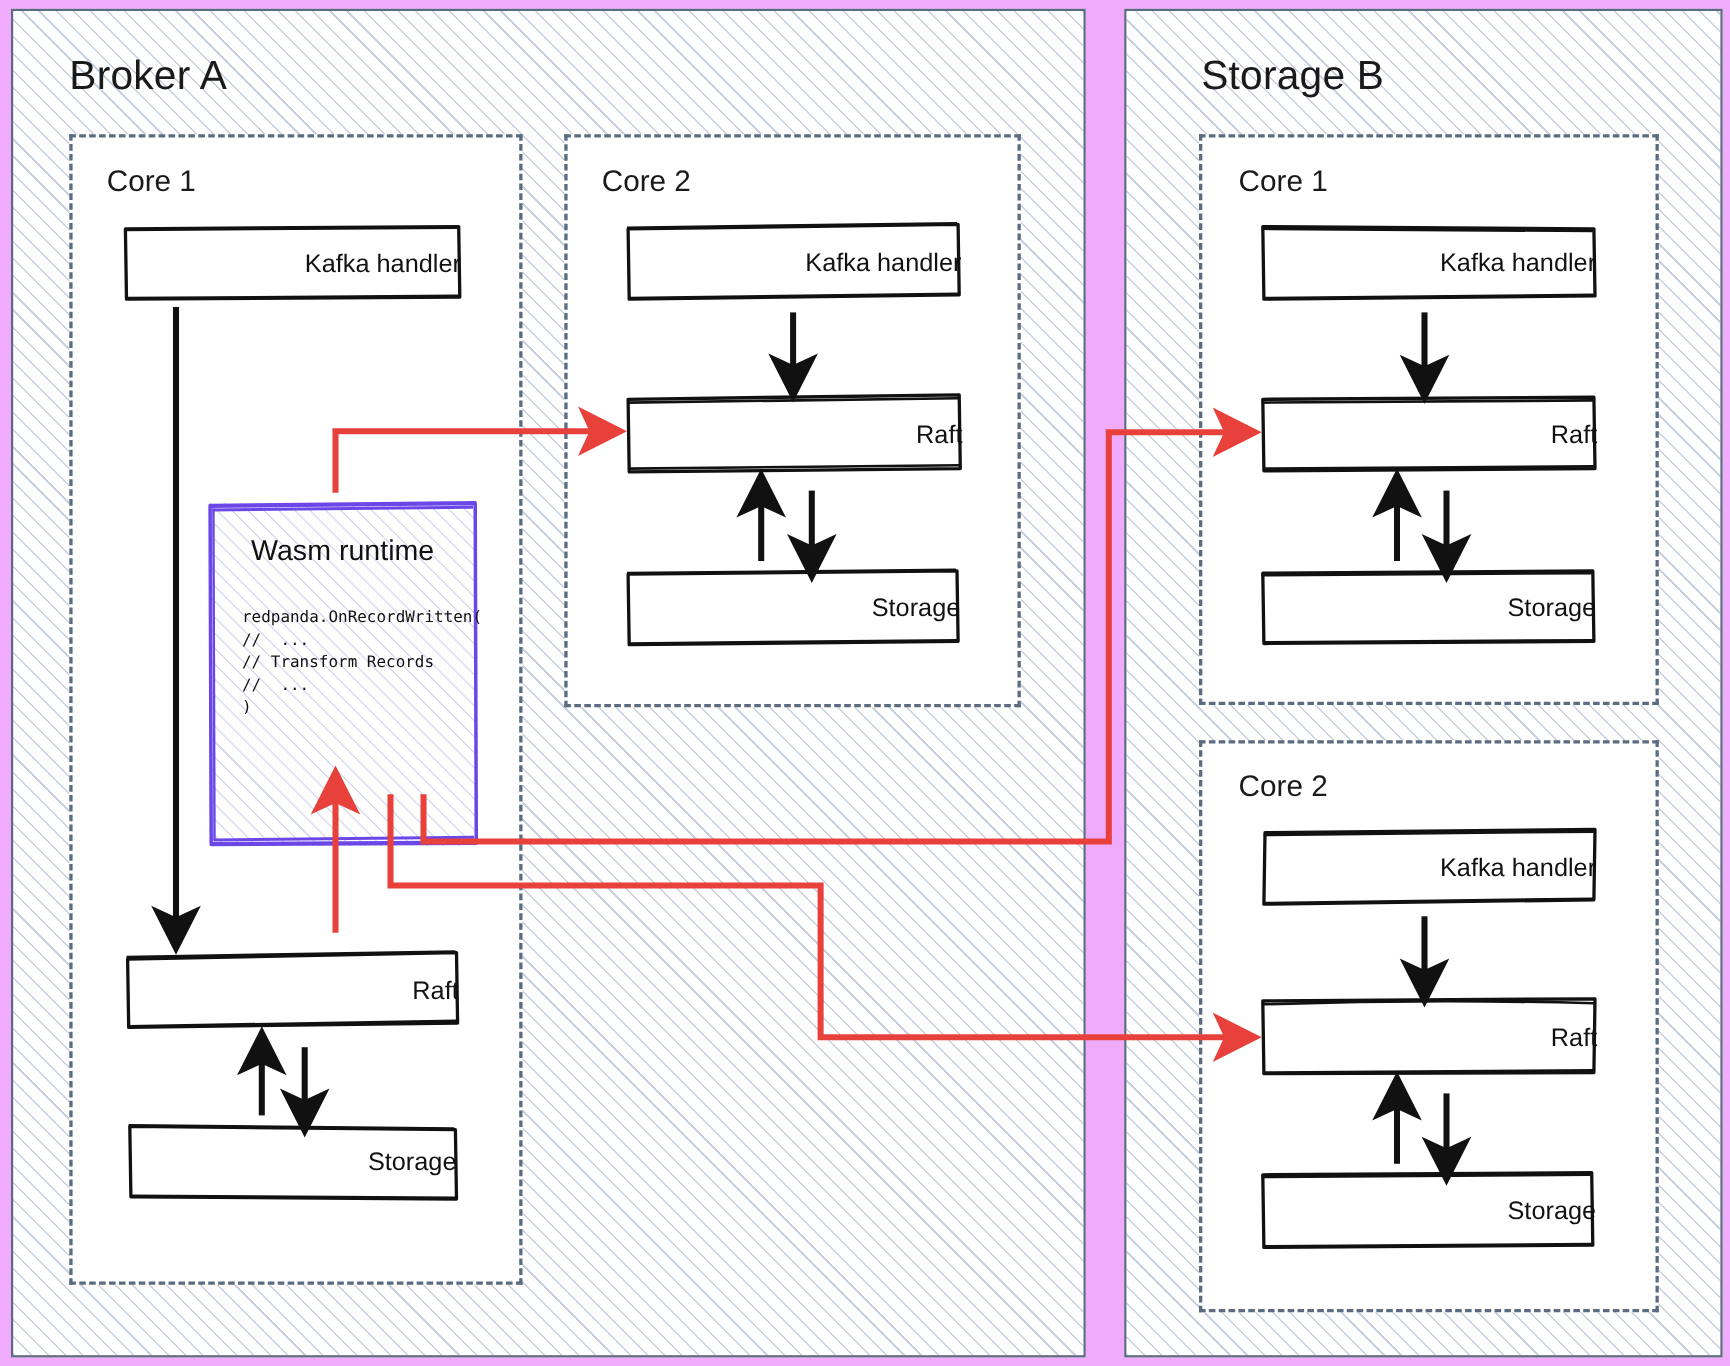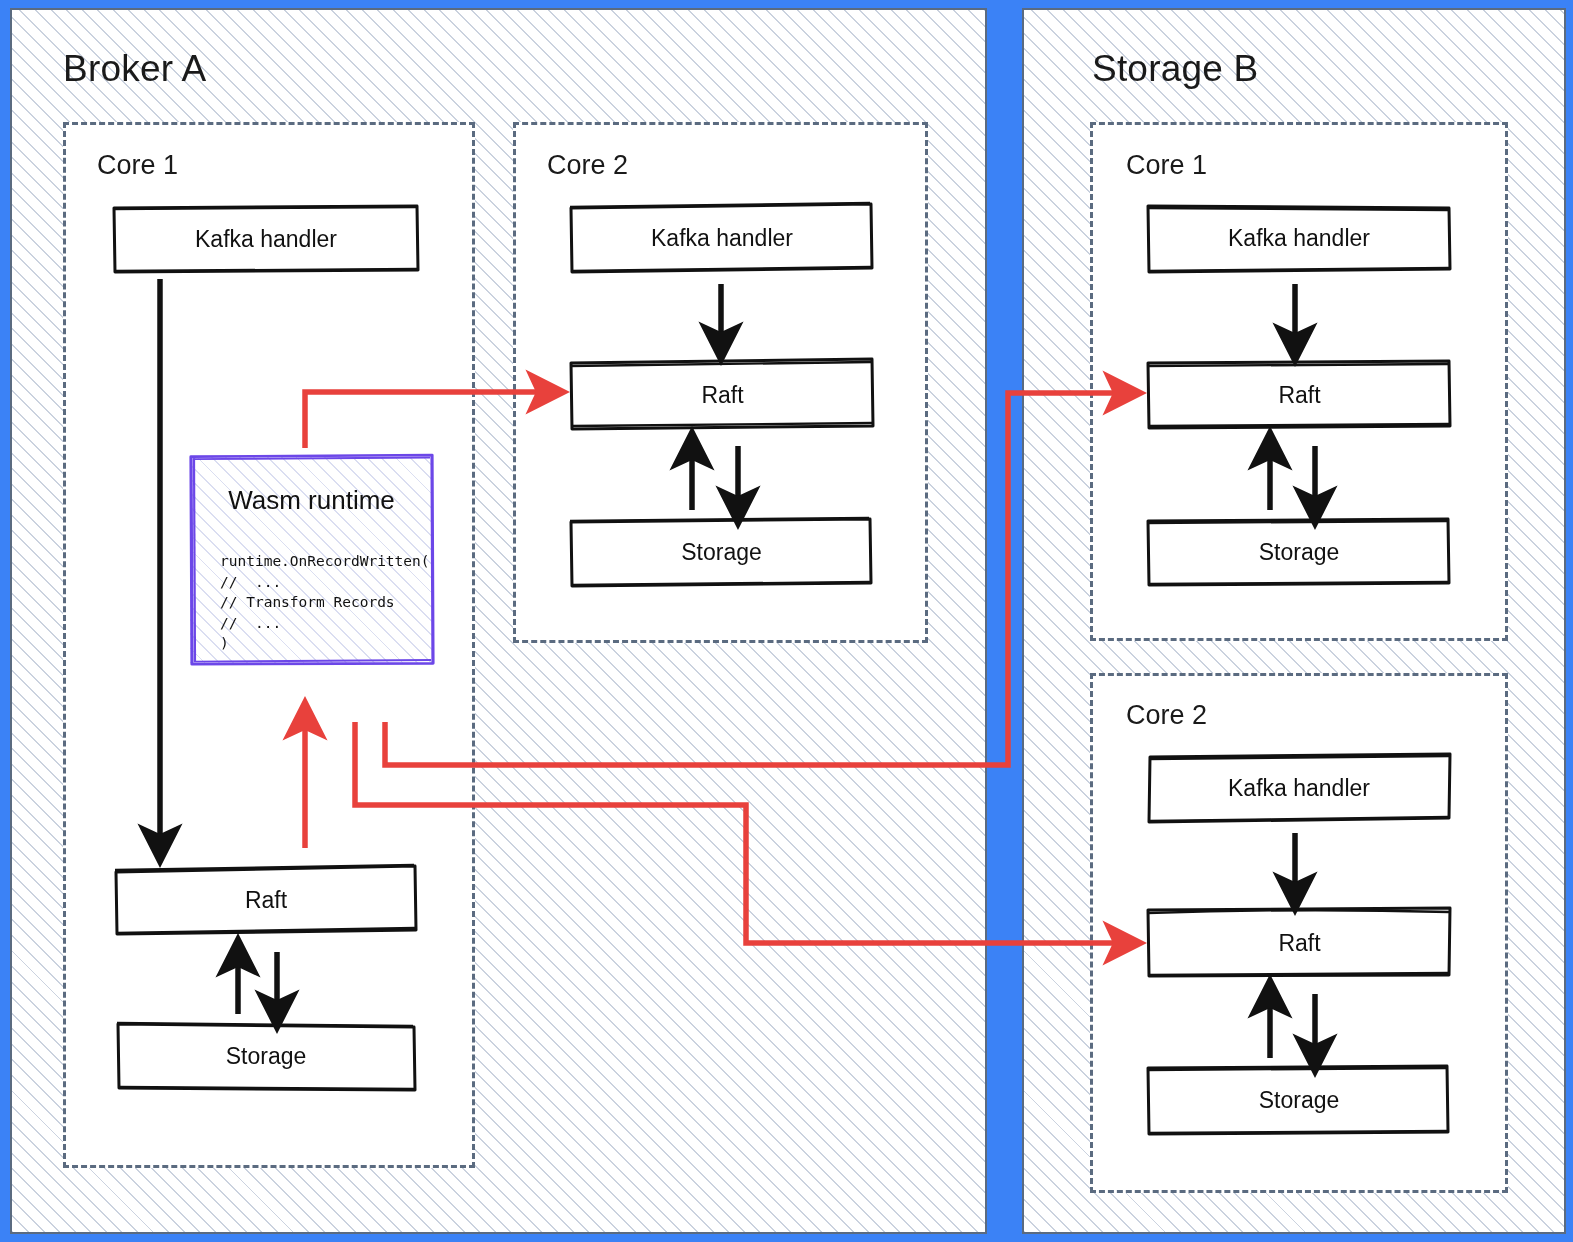--- a/index.html
+++ b/index.html
@@ -1,17 +1,17 @@
 <!DOCTYPE html>
 <html><head>
 <meta charset="utf-8">
 <style>
   html,body{margin:0;padding:0;background:#ffffff;}
   body{font-family:"Liberation Sans",sans-serif;}
-  #stage{position:relative;width:1573px;height:1242px;background:#3b82f6;overflow:hidden;}
+  #stage{position:relative;width:1573px;height:1242px;background:#f0abfc;overflow:hidden;}
 
   
   .broker{
     position:absolute;
     border:2px solid #5b6b80;
     background-color:#ffffff;
     background-image:repeating-linear-gradient(45deg,
         rgba(150,165,190,0.50) 0px,
         rgba(150,165,190,0.50) 1.4px,
         rgba(255,255,255,0) 1.4px,
@@ -37,21 +37,21 @@
     color:#1a1a1a;
     white-space:nowrap;
   }
 
   
   .hbox{
     position:absolute;
     background:#ffffff;
     display:flex;
     align-items:center;
-    justify-content:center;
+    justify-content:flex-end;
     font-size:23px;
     color:#111111;
   }
   .hbox .hb-svg{position:absolute;inset:-6px;width:calc(100% + 12px);height:calc(100% + 12px);overflow:visible;}
   .hbox .hb-label{position:relative;z-index:2;}
 
   
   .wasm{
     position:absolute;
     background-color:#ffffff;
@@ -89,29 +89,29 @@
 
   <div class="hbox" style="left:113px;top:206px;width:306px;height:66px;">
     <svg class="hb-svg" viewBox="0 0 318 78" preserveAspectRatio="none">
       <path d="M7,8 L310,6 L311,70 L8,72 Z" fill="none" stroke="#111" stroke-width="3" stroke-linejoin="round"></path>
       <path d="M6,9 L309,7" fill="none" stroke="#111" stroke-width="2.4"></path>
       <path d="M8,71 L310,69" fill="none" stroke="#111" stroke-width="2.4"></path>
     </svg>
     <span class="hb-label">Kafka handler</span>
   </div>
 
-  <div class="wasm" style="left:190px;top:457px;width:243px;height:206px;">
+  <div class="wasm" style="left:190px;top:457px;width:243px;height:312px;">
     <svg class="hb-svg" viewBox="0 0 257 264" preserveAspectRatio="none">
       <path d="M8,8 L249,6 L250,256 L9,257 Z" fill="none" stroke="#6c47e8" stroke-width="3.2" stroke-linejoin="round"></path>
       <path d="M10,11 L247,9" fill="none" stroke="#6c47e8" stroke-width="2.2"></path>
       <path d="M11,254 L248,252" fill="none" stroke="#6c47e8" stroke-width="2.2"></path>
       <path d="M11,10 L12,254" fill="none" stroke="#6c47e8" stroke-width="2.2"></path>
     </svg>
     <div class="wasm-title">Wasm runtime</div>
-    <div class="wasm-code">runtime.OnRecordWritten(
+    <div class="wasm-code">redpanda.OnRecordWritten(
 //  ...
 // Transform Records
 //  ...
 )</div>
   </div>
 
   <div class="hbox" style="left:115px;top:866px;width:302px;height:68px;">
     <svg class="hb-svg" viewBox="0 0 314 80" preserveAspectRatio="none">
       <path d="M7,12 L306,6 L307,70 L8,74 Z" fill="none" stroke="#111" stroke-width="3" stroke-linejoin="round"></path>
       <path d="M6,10 L305,5" fill="none" stroke="#111" stroke-width="2.4"></path>

